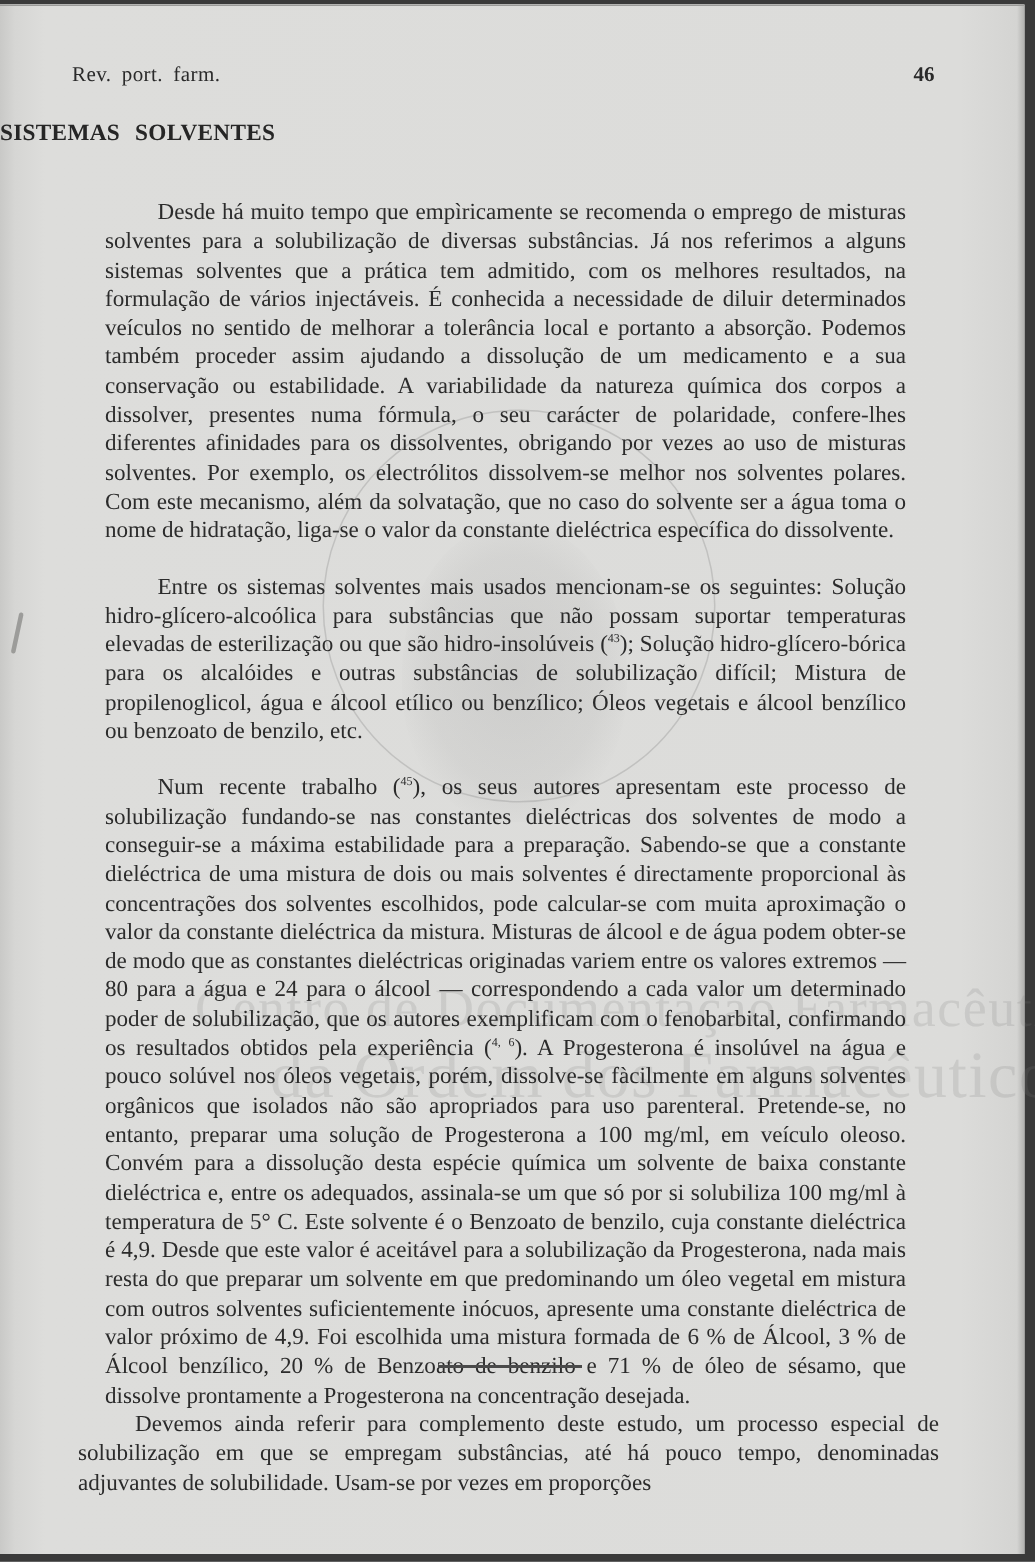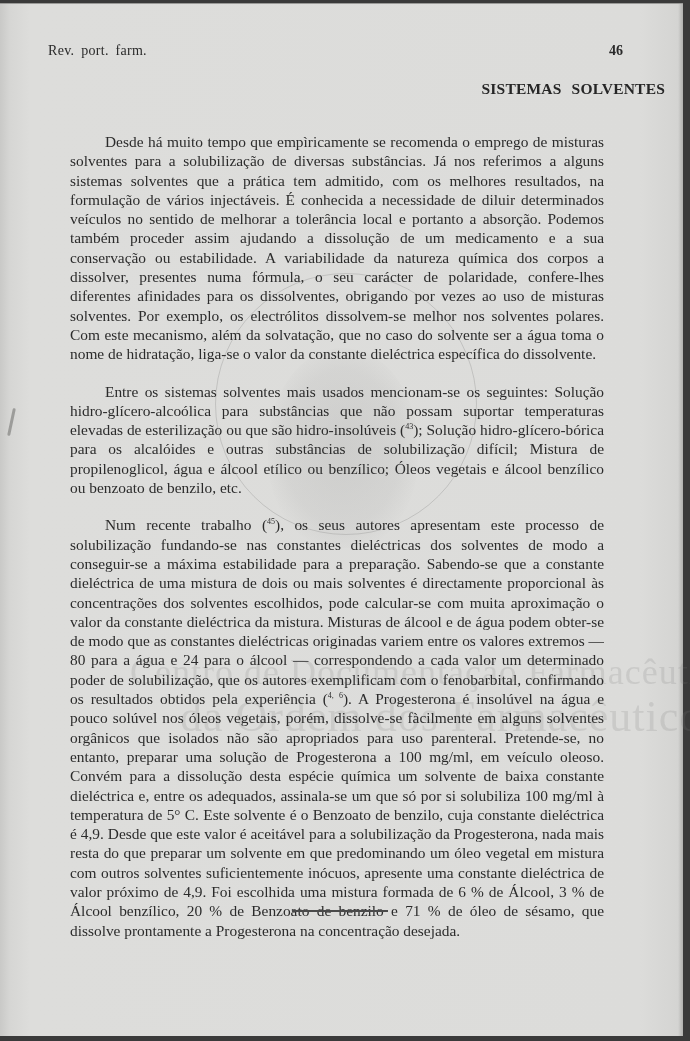--- a/index.html
+++ b/index.html
@@ -45,21 +45,21 @@
       right: 0;
       top: 0;
       font-weight: bold;
       font-size: 14px;
     }
     .title {
       position: absolute;
       top: 77px;
       left: 0;
       width: 665px;
-      text-align: right;
+      text-align: left;
       font-family: "Liberation Serif", serif;
       font-weight: bold;
       font-size: 15.5px;
       color: #262626;
       word-spacing: 6px;
       letter-spacing: 0.2px;
     }
     .body-text {
       position: absolute;
       left: 52px;
@@ -175,14 +175,17 @@
   <div class="title">SISTEMAS SOLVENTES</div>
 
   <div class="body-text">
     <p>Desde há muito tempo que empìricamente se recomenda o emprego de misturas solventes para a solubilização de diversas substâncias. Já nos referimos a alguns sistemas solventes que a prática tem admitido, com os melhores resultados, na formulação de vários injectáveis. É conhecida a necessidade de diluir determinados veículos no sentido de melhorar a tolerância local e portanto a absorção. Podemos também proceder assim ajudando a dissolução de um medicamento e a sua conservação ou estabilidade. A variabilidade da natureza química dos corpos a dissolver, presentes numa fórmula, o seu carácter de polaridade, confere-lhes diferentes afinidades para os dissolventes, obrigando por vezes ao uso de misturas solventes. Por exemplo, os electrólitos dissolvem-se melhor nos solventes polares. Com este mecanismo, além da solvatação, que no caso do solvente ser a água toma o nome de hidratação, liga-se o valor da constante dieléctrica específica do dissolvente.</p>
     <p><span>Entre os sistemas solventes mais usados mencionam-se os seguintes: Solução hidro-glícero-alcoólica para substâncias que não possam suportar temperaturas elevadas de esterilização ou que são hidro-insolúveis (</span><sup>43</sup><span>); Solução hidro-glícero-bórica para os alcalóides e outras substâncias de solubilização difícil; Mistura de propilenoglicol, água e álcool etílico ou benzílico; Óleos vegetais e álcool benzílico ou benzoato de benzilo, etc.</span></p>
     <p><span>Num recente trabalho (</span><sup>45</sup><span>), os seus autores apresentam este processo de solubilização fundando-se nas constantes dieléctricas dos solventes de modo a conseguir-se a máxima estabilidade para a preparação. Sabendo-se que a constante dieléctrica de uma mistura de dois ou mais solventes é directamente proporcional às concentrações dos solventes escolhidos, pode calcular-se com muita aproximação o valor da constante dieléctrica da mistura. Misturas de álcool e de água podem obter-se de modo que as constantes dieléctricas originadas variem entre os valores extremos — 80 para a água e 24 para o álcool — correspondendo a cada valor um determinado poder de solubilização, que os autores exemplificam com o fenobarbital, confirmando os resultados obtidos pela experiência (</span><sup>4, 6</sup><span>). A Progesterona é insolúvel na água e pouco solúvel nos óleos vegetais, porém, dissolve-se fàcilmente em alguns solventes orgânicos que isolados não são apropriados para uso parenteral. Pretende-se, no entanto, preparar uma solução de Progesterona a 100 mg/ml, em veículo oleoso. Convém para a dissolução desta espécie química um solvente de baixa constante dieléctrica e, entre os adequados, assinala-se um que só por si solubiliza 100 mg/ml à temperatura de 5° C. Este solvente é o Benzoato de benzilo, cuja constante dieléctrica é 4,9. Desde que este valor é aceitável para a solubilização da Progesterona, nada mais resta do que preparar um solvente em que predominando um óleo vegetal em mistura com outros solventes suficientemente inócuos, apresente uma constante dieléctrica de valor próximo de 4,9. Foi escolhida uma mistura formada de 6 % de Álcool, 3 % de Álcool benzílico, 20 % de Benzoato de benzilo e 71 % de óleo de sésamo, que dissolve prontamente a Progesterona na concentração desejada.</span></p>
   </div>
 
   <div class="separator"></div>
 
+  <div class="closing-text">
+    <p>Devemos ainda referir para complemento deste estudo, um processo especial de solubilização em que se empregam substâncias, até há pouco tempo, denominadas adjuvantes de solubilidade. Usam-se por vezes em proporções</p>
+  </div>
 
 </div>
 
 </body></html>

